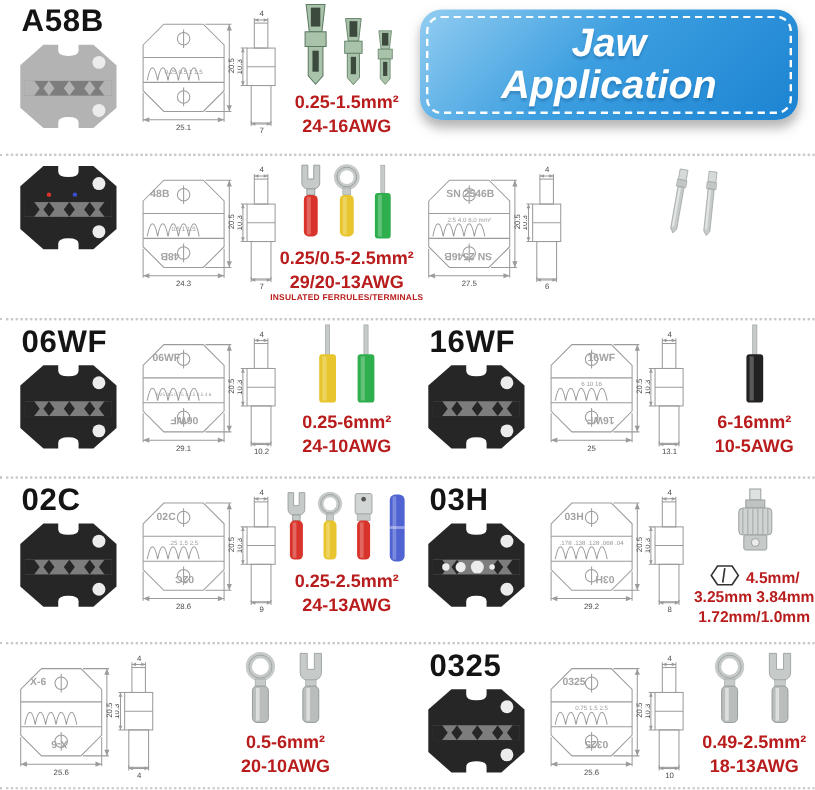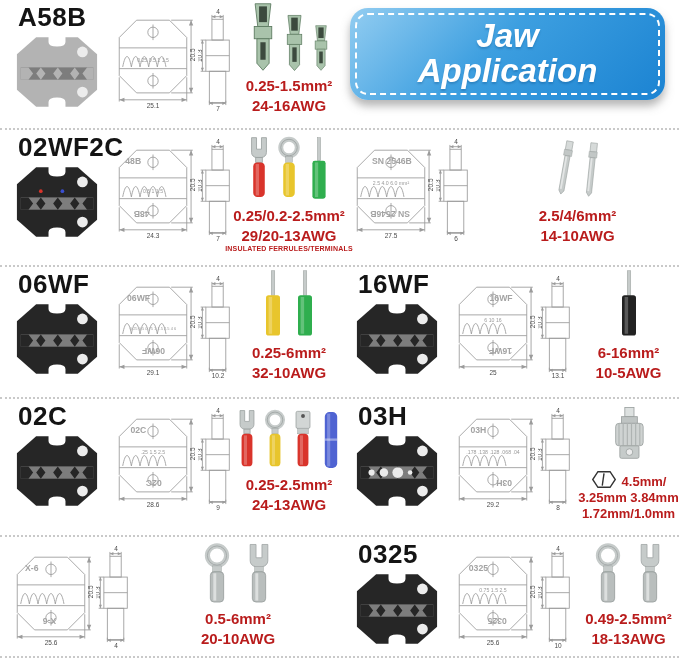--- a/index.html
+++ b/index.html
@@ -206,21 +206,20 @@
           <div>Jaw</div>
           <div>Application</div>
         </div>
       </div>
     </div>
   </div>
 
   <div class="row row2">
     <section class="sec">
       <div class="leftcol">
-        <h2 class="title">02WF2C</h2>
         <svg class="photo" viewBox="0 0 110 96">
             <use href="#jaw-photo" color="#262626"></use>
             <circle cx="34" cy="34" r="2.4" fill="#d9342b"></circle>
             <circle cx="62" cy="34" r="2.4" fill="#3a4fd0"></circle>
           </svg>
       </div>
       <svg class="front" viewBox="0 0 104 120">
         <use href="#front-outline"></use>
         <text class="fdie" x="20" y="30">48B</text>
         <text class="fdie" transform="rotate(180 36 88)" x="24" y="92">48B</text>
@@ -240,21 +239,21 @@
               <use href="#t-fork" color="#d9342b"></use>
             </svg>
           <svg width="26" height="66" viewBox="0 0 30 80">
               <use href="#t-ring" color="#e8c52c"></use>
             </svg>
           <svg width="26" height="66" viewBox="0 0 30 80">
               <use href="#t-ferrule" color="#2fae4e"></use>
             </svg>
         </div>
         <div class="spec">
-          <div class="spec-line">0.25/0.2-2.5mm²</div>
+          <div class="spec-line">0.25/0.5-2.5mm²</div>
           <div class="spec-line">29/20-13AWG</div>
           <div class="spec-note">INSULATED FERRULES/TERMINALS</div>
         </div>
       </div>
     </section>
     <section class="sec secR">
       <svg class="front" viewBox="0 0 104 120">
         <use href="#front-outline"></use>
         <text class="fdie" x="30" y="30">SN 2546B</text>
         <text class="fdie" transform="rotate(180 52 88)" x="30" y="92">SN 2546B</text>
@@ -270,24 +269,20 @@
       </svg>
       <div class="rt">
         <div class="terms">
           <svg width="22" height="68" viewBox="0 0 30 80" style="transform:rotate(10deg)">
               <use href="#t-pin"></use>
             </svg>
           <svg width="22" height="64" viewBox="0 0 30 80" style="transform:rotate(6deg)">
               <use href="#t-pin"></use>
             </svg>
         </div>
-        <div class="spec">
-          <div class="spec-line">2.5/4/6mm²</div>
-          <div class="spec-line">14-10AWG</div>
-        </div>
       </div>
     </section>
   </div>
 
   <div class="row row3">
     <section class="sec">
       <div class="leftcol">
         <h2 class="title">06WF</h2>
         <svg class="photo" viewBox="0 0 110 96">
             <use href="#jaw-photo" color="#262626"></use>
@@ -311,21 +306,21 @@
         <div class="terms">
           <svg width="28" height="70" viewBox="0 0 30 80">
               <use href="#t-ferrule" color="#e8c52c"></use>
             </svg>
           <svg width="28" height="70" viewBox="0 0 30 80">
               <use href="#t-ferrule" color="#2fae4e"></use>
             </svg>
         </div>
         <div class="spec">
           <div class="spec-line">0.25-6mm²</div>
-          <div class="spec-line">32-10AWG</div>
+          <div class="spec-line">24-10AWG</div>
         </div>
       </div>
     </section>
     <section class="sec secR">
       <div class="leftcol">
         <h2 class="title">16WF</h2>
         <svg class="photo" viewBox="0 0 110 96">
             <use href="#jaw-photo" color="#262626"></use>
           </svg>
       </div>

